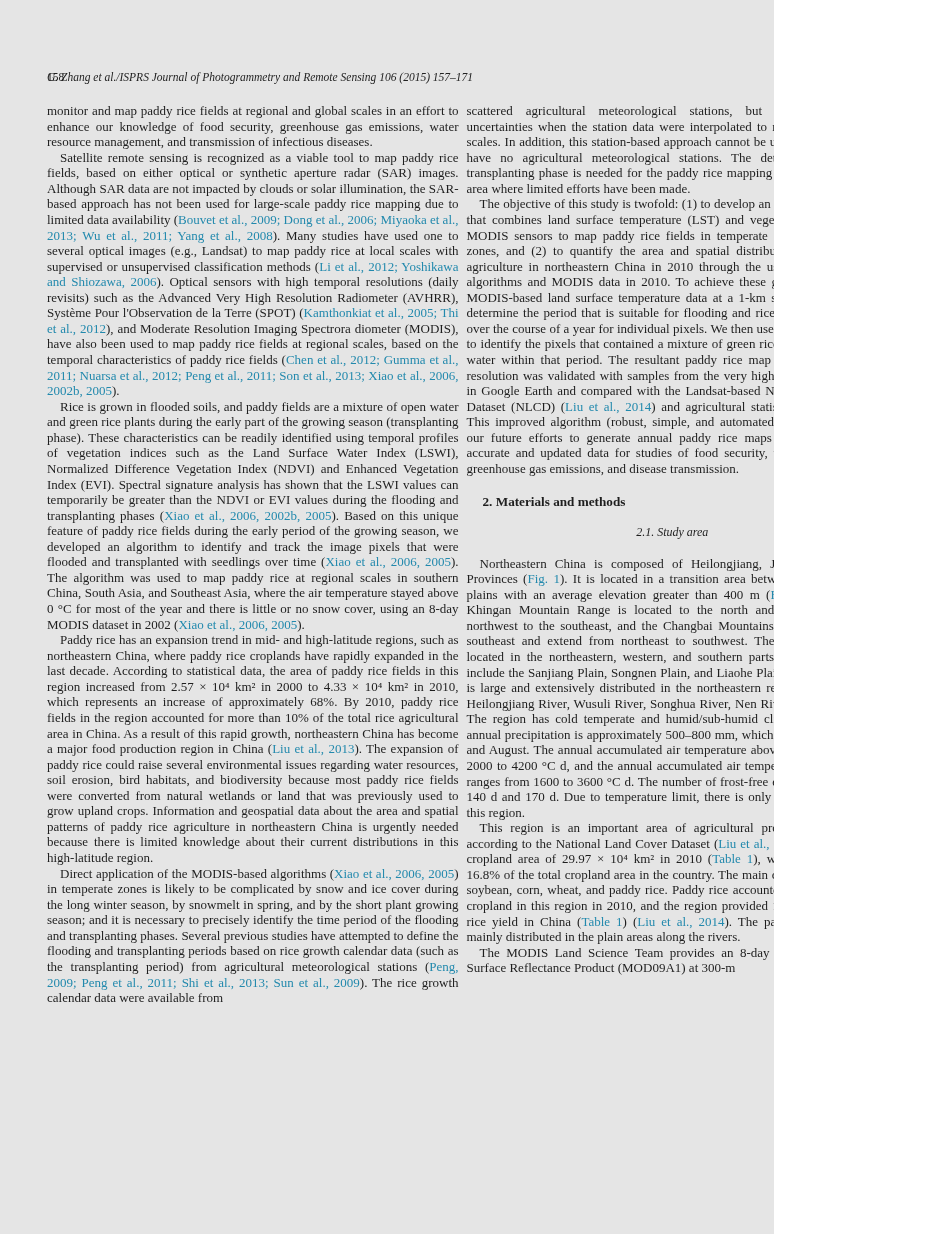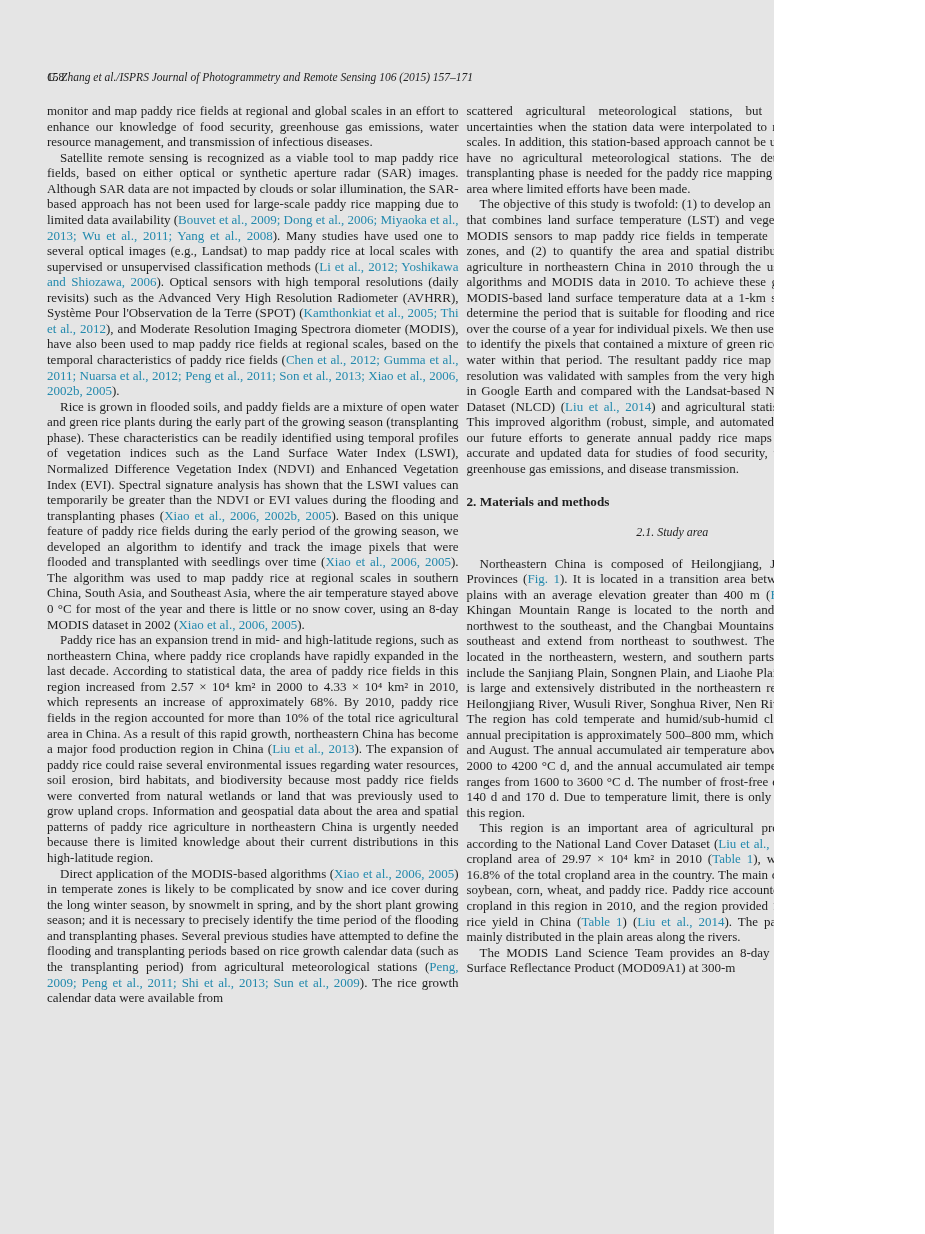--- a/index.html
+++ b/index.html
@@ -48,21 +48,21 @@
     text-align: justify;
     hyphens: auto;
     -webkit-hyphens: auto;
   }
   .col p.para { margin: 0; text-indent: 13px; }
   .col p.para.noindent { text-indent: 0; }
   .cite { color: var(--cite-color, #2289ad); }
   .section-heading {
     font-weight: bold;
     font-size: 13.2px;
-    margin: 17px 0 16px 0;
+    margin: 17px 0 16px 16px;
     text-align: left;
     text-indent: 0;
   }
   .subsection-heading {
     font-style: italic;
     font-size: 12px;
     margin: 16px 0 15px 0;
     text-align: center;
     text-indent: 0;
   }

